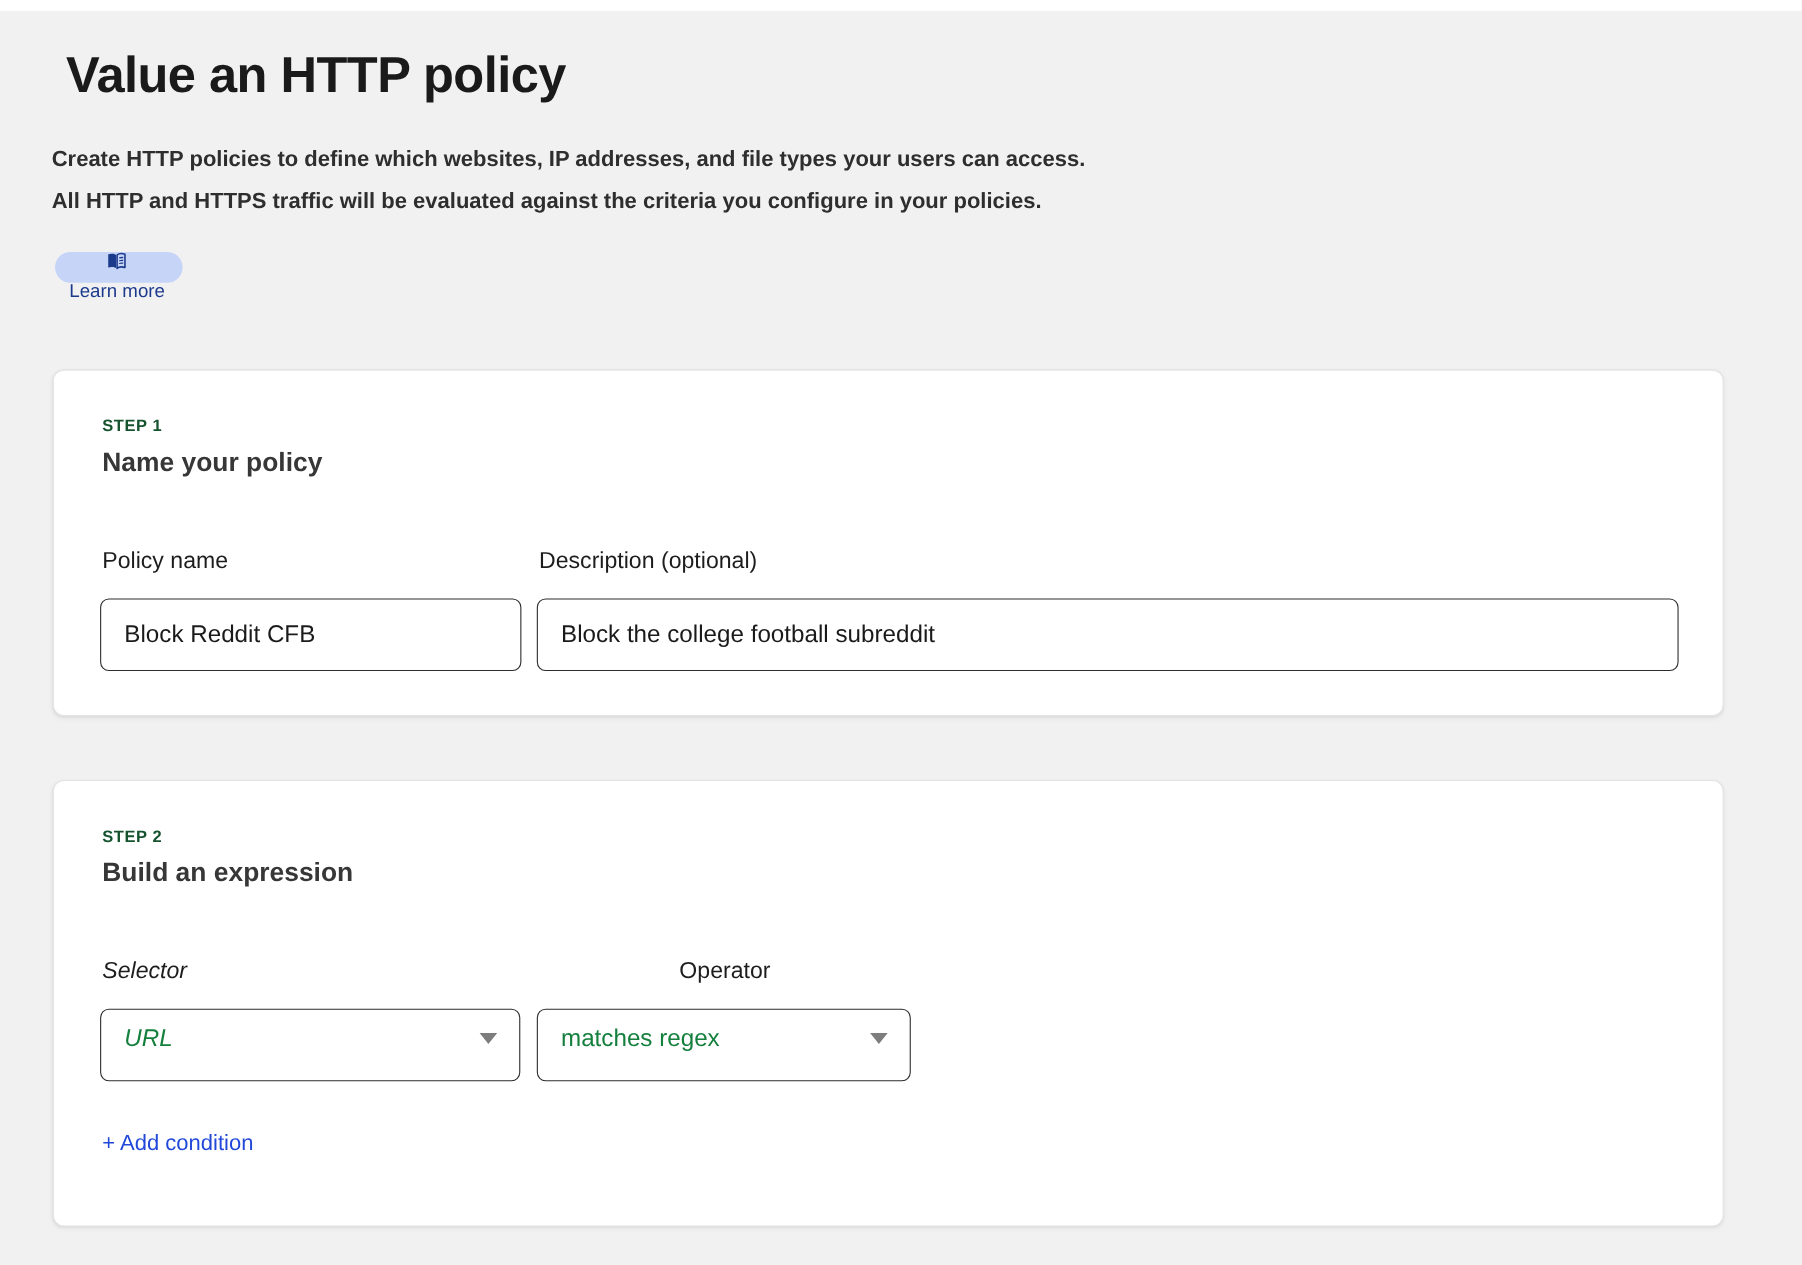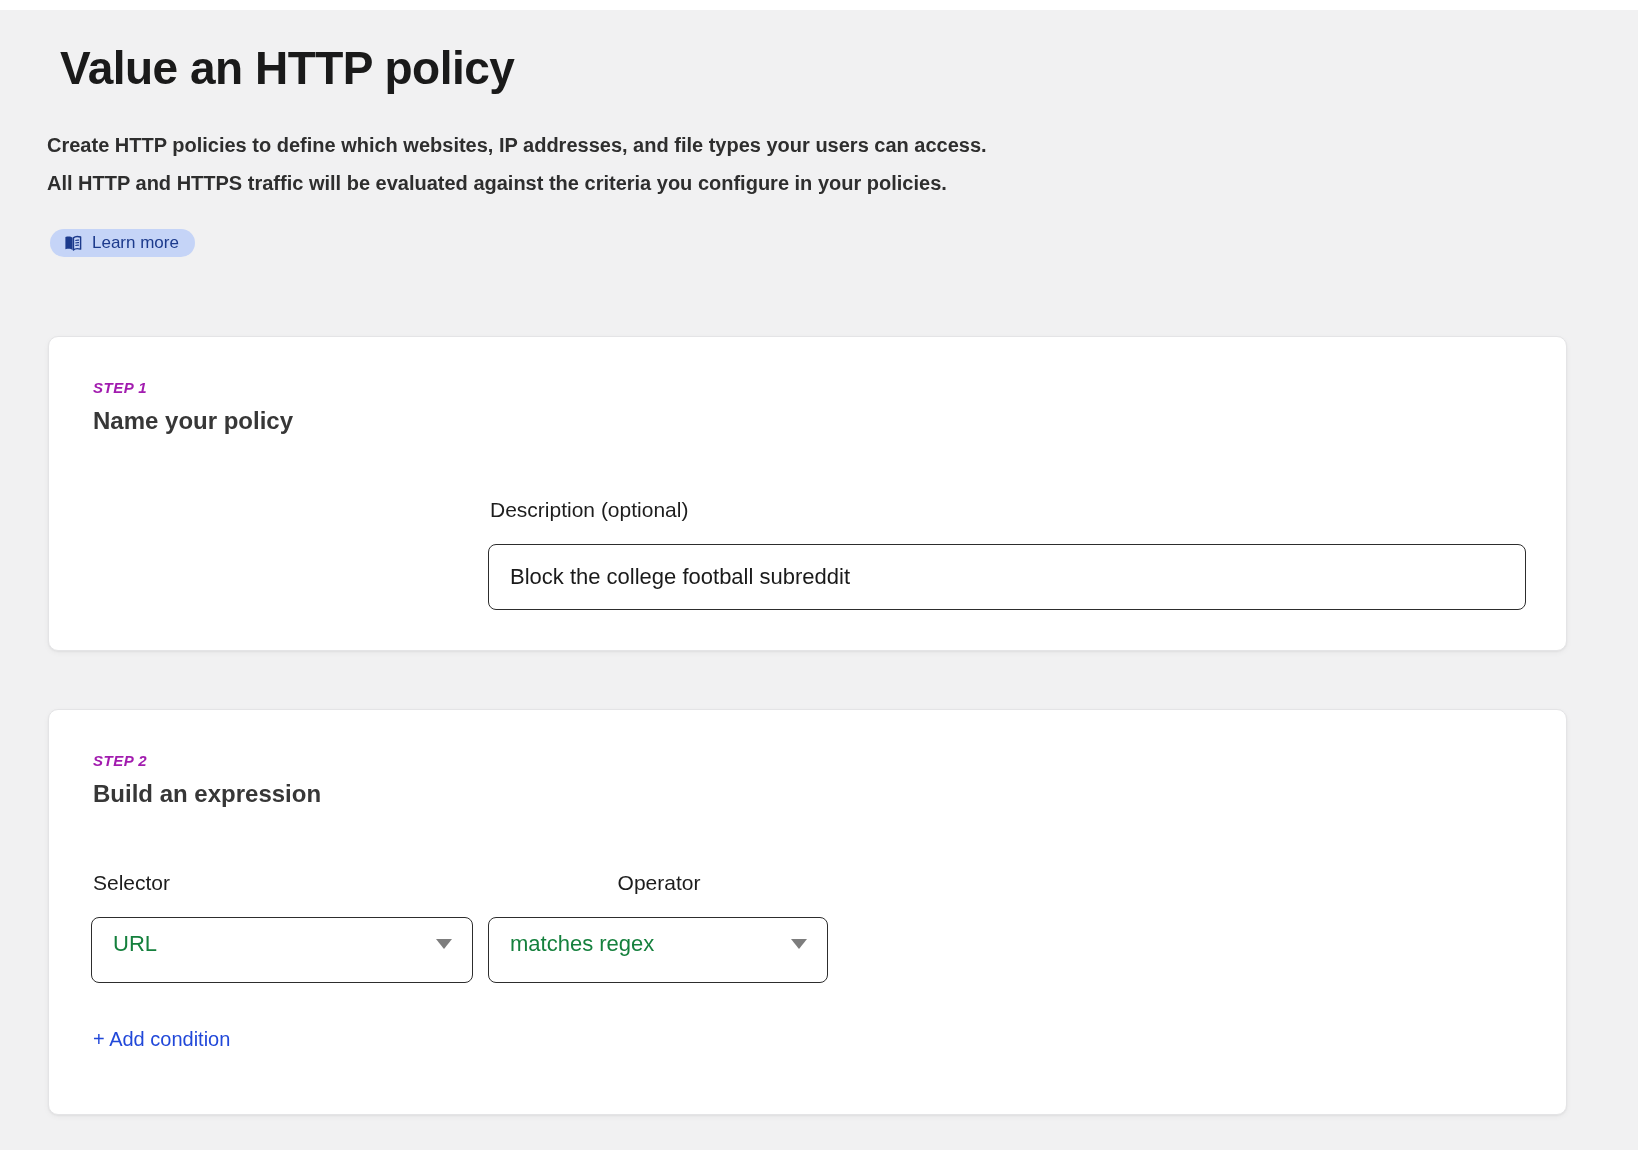--- a/index.html
+++ b/index.html
@@ -25,36 +25,36 @@
     font-size: 20px; line-height: 38px; color: #2e2e2e; font-weight: bold;
   }
   .chip {
     position: absolute; left: 50px; top: 229px;
     height: 28px; padding: 0 16px 0 13px;
     background: #c5d4f7; color: #1c3a8c;
     border: none; border-radius: 14px;
     display: inline-flex; align-items: center; gap: 9px;
     font-family: inherit; font-size: 17px; font-weight: 500;
     cursor: pointer;
+    flex-direction: column;
   }
   .chip svg { display: block; }
   .card {
     position: absolute; left: 48px; width: 1519px;
     background: #ffffff;
     border: 1px solid #e4e4e6;
     border-radius: 10px;
     box-shadow: 0 1px 2px rgba(0,0,0,0.05), 0 2px 6px rgba(0,0,0,0.04);
   }
   .card-step1 { top: 336px; height: 315px; }
   .card-step2 { top: 709px; height: 406px; }
   .step-label {
     position: absolute; left: 44px; top: 42px;
     font-size: 15px; font-weight: 700; letter-spacing: 0.5px;
-    color: #a21caf;
-    font-style: italic;
+    color: #14532d;
   }
   .card-heading {
     position: absolute; left: 44px; top: 70px;
     font-size: 24px; font-weight: 700; color: #373737;
   }
   .field { position: absolute; top: 160px; }
   .field label {
     display: block;
     font-size: 21px; color: #1d1d1d; line-height: 26px;
     margin-bottom: 21px; padding-left: 2px;
@@ -75,21 +75,21 @@
   }
   .caret {
     margin-left: auto;
     width: 0; height: 0;
     border-left: 8px solid transparent;
     border-right: 8px solid transparent;
     border-top: 10px solid #7d7d7d;
   }
   .f-policy   { left: 42px;  width: 383px; }
   .f-desc     { left: 439px; width: 1038px; }
-  .f-selector { left: 42px;  width: 382px; }
+  .f-selector { left: 42px;  width: 382px; font-style: italic; }
   .f-operator { left: 439px; width: 340px; text-align: center; }
   .f-value    { left: 797px; width: 680px; }
   .add-link {
     position: absolute; left: 44px; top: 318px;
     font-size: 20px; color: #2148d9; text-decoration: none;
     cursor: pointer;
   }
 </style>
 </head>
 <body>
@@ -111,20 +111,24 @@
       <path d="M13.6 6.2 C15.2 5.7 16.6 5.6 17.7 5.8 M13.6 9 C15.2 8.5 16.6 8.4 17.7 8.6 M13.6 11.8 C15.2 11.3 16.6 11.2 17.7 11.4" stroke="currentColor" stroke-width="1.3" fill="none"></path>
     </svg>
   </span>
   <span>Learn more</span>
 </button>
 
 <section class="card card-step1">
   <div class="step-label">STEP 1</div>
   <h2 class="card-heading">Name your policy</h2>
 
+  <div class="field f-policy">
+    <label>Policy name</label>
+    <input class="text-input" type="text" readonly="" value="Block Reddit CFB" style="">
+  </div>
 
   <div class="field f-desc">
     <label>Description (optional)</label>
     <input class="text-input" type="text" readonly="" value="Block the college football subreddit" style="">
   </div>
 </section>
 
 <section class="card card-step2">
   <div class="step-label">STEP 2</div>
   <h2 class="card-heading">Build an expression</h2>

